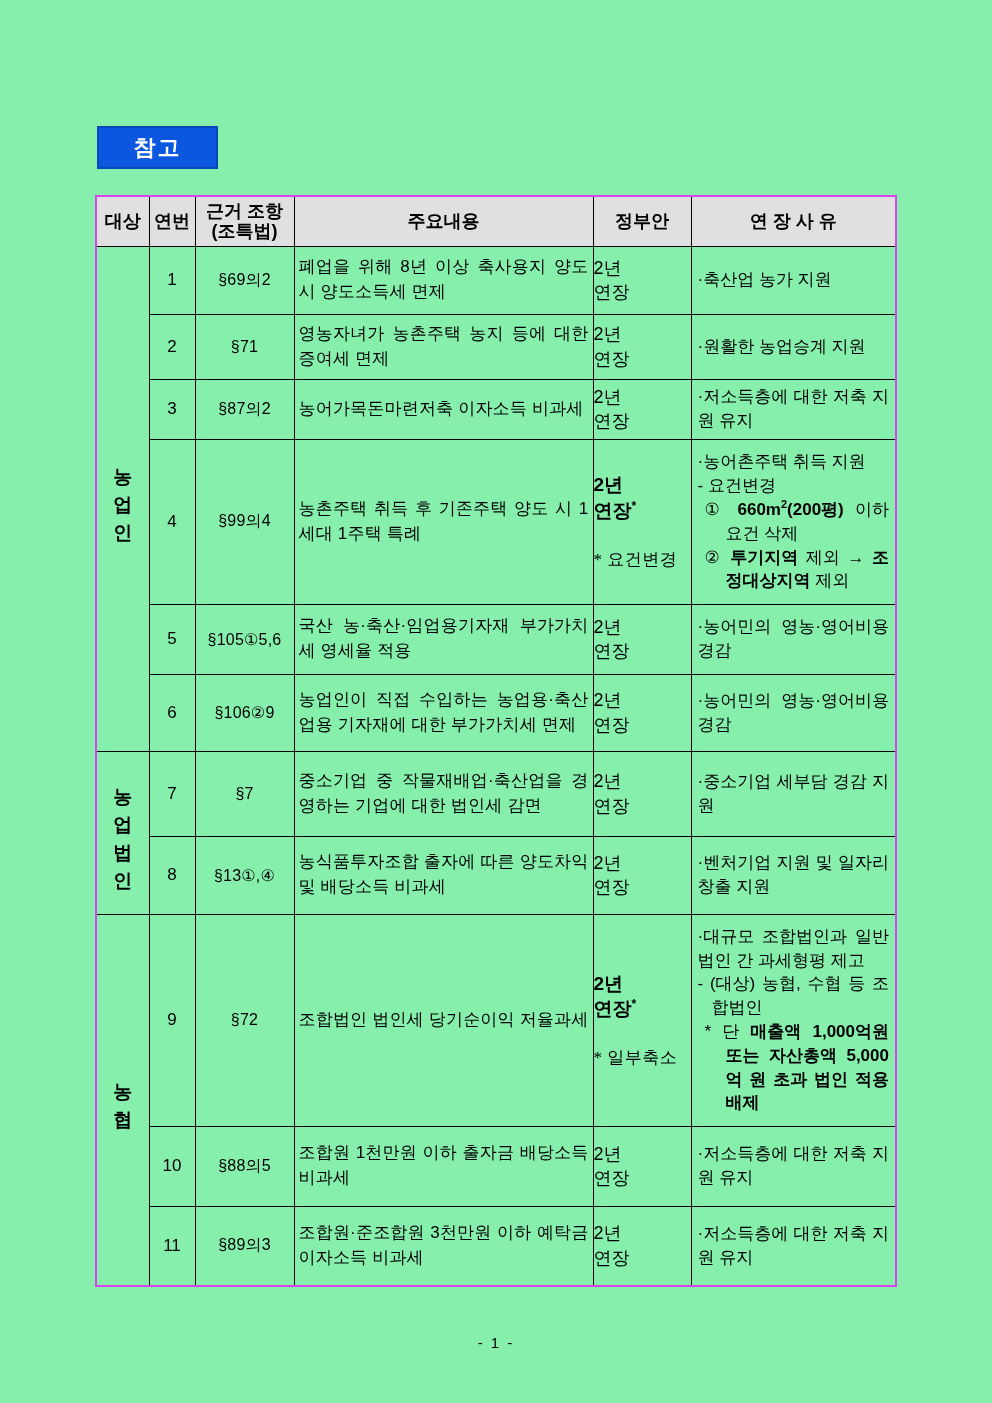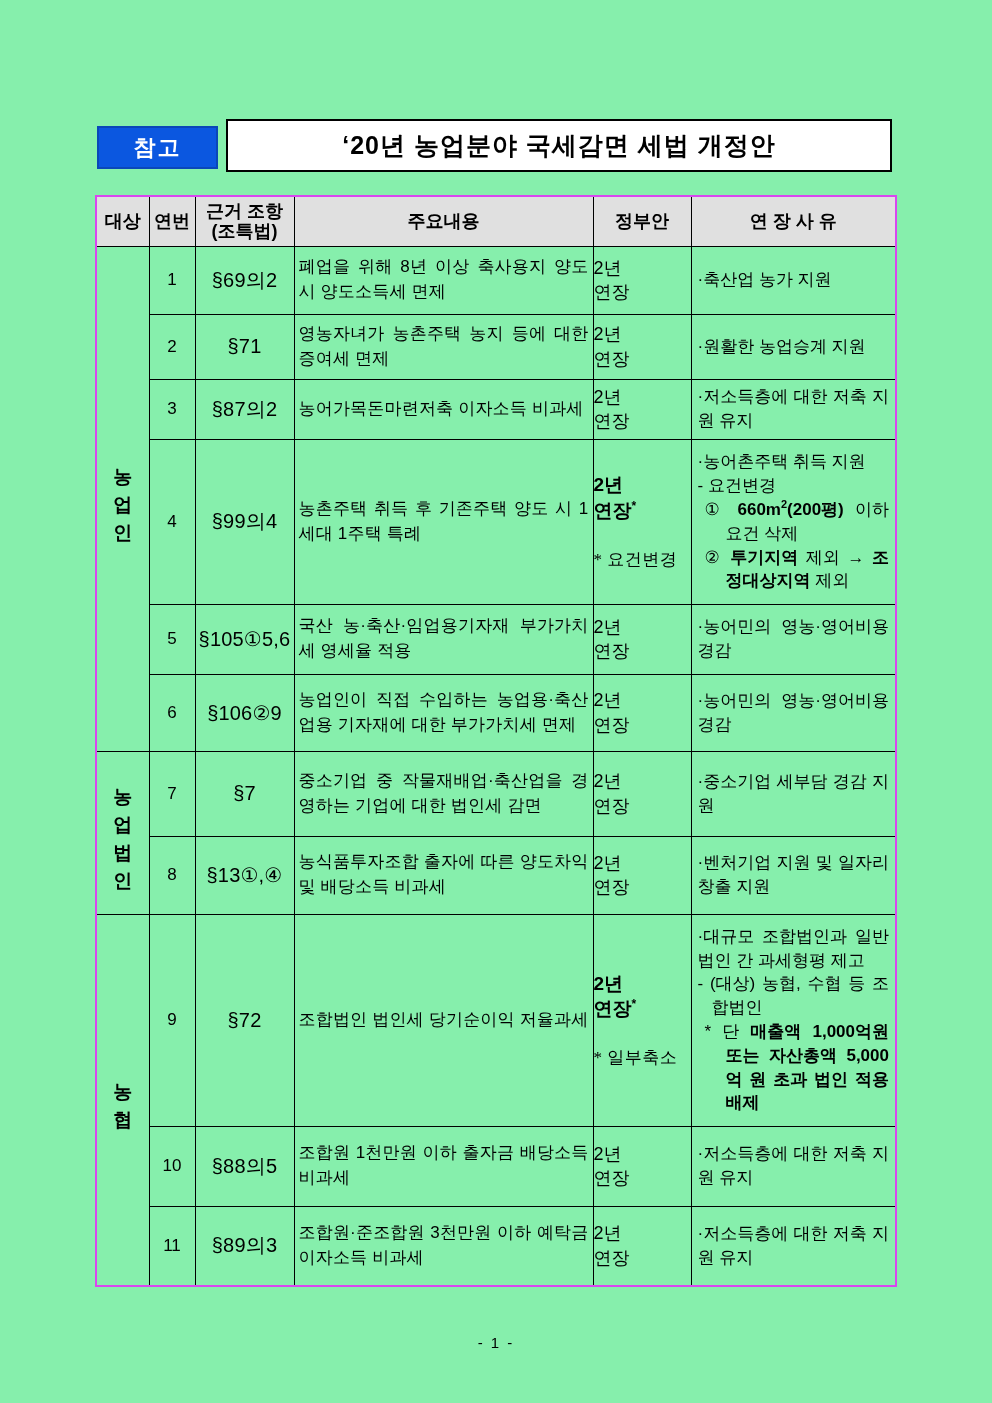--- a/index.html
+++ b/index.html
@@ -39,21 +39,21 @@
 
   thead tr { height:50px; }
   thead th {
     background:#e0e0e0; font-size:18px; font-weight:700;
     text-align:center; vertical-align:middle; white-space:pre-line; line-height:1.15;
   }
   thead th { border-bottom:4px double #000; }
 
   tbody td { vertical-align:middle; }
   td.no, td.law { text-align:center; font-size:17px; }
-  td.law { font-size:20px; letter-spacing:0.2px; }
+  td.law { font-size:16px; letter-spacing:0.2px; }
   td.content {
     text-align:justify; padding:4px 4px; line-height:1.45; letter-spacing:0.2px;
   }
   td.reason { padding:4px 6px; line-height:1.4; }
   td.reason .plain { text-align:justify; }
   td.gov { text-align:left; }
   .gov-main { font-size:18px; line-height:1.35; white-space:pre-line; }
   .gov-main.strong { font-weight:700; font-size:19px; }
   .gov-main sup { font-size:12px; }
   .gov-note { font-size:17px; margin-top:24px; letter-spacing:0.5px;font-family:Liberation Serif, serif; }
@@ -84,23 +84,20 @@
 </style>
 </head>
 <body>
 
 <div class="page">
 
   <div class="badge">
     <span>참고</span>
   </div>
 
-  <div class="title-box">
-    <span class="t">‘20년 농업분야 국세감면 세법 개정안</span>
-  </div>
 
   <table class="main">
     <colgroup>
       <col class="c-target">
         <col class="c-no">
         <col class="c-law">
       <col class="c-content">
         <col class="c-gov">
         <col class="c-reason">
     </colgroup>

